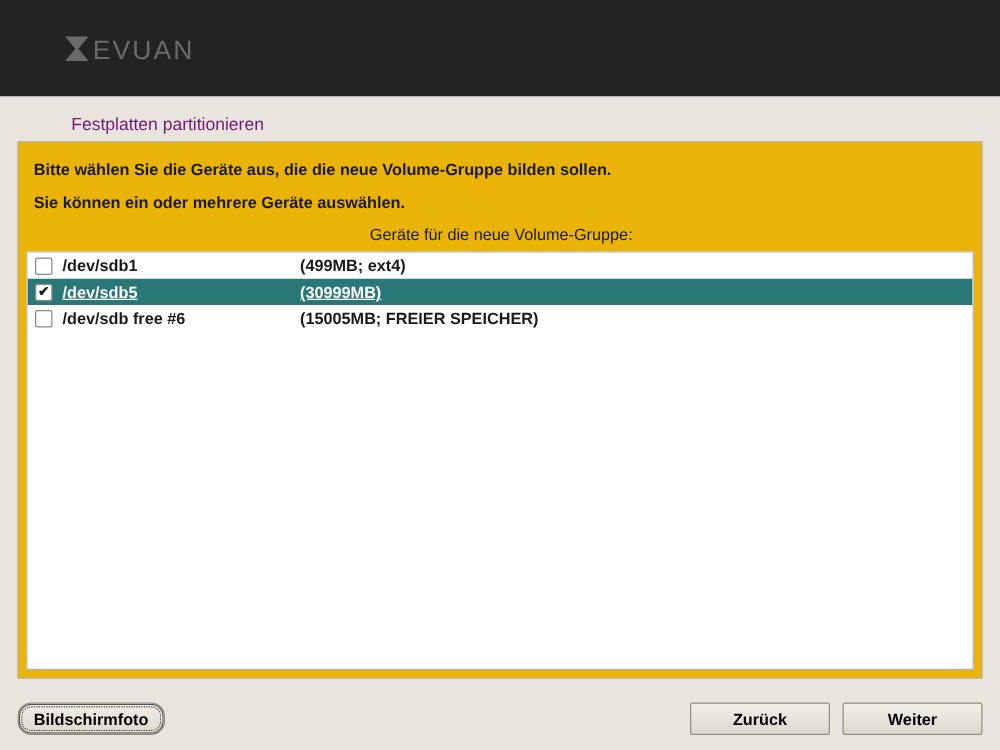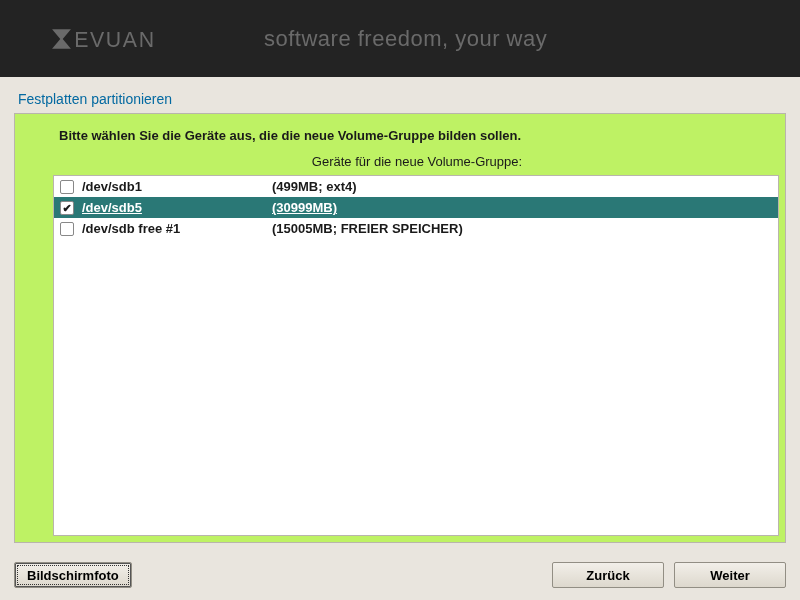--- a/index.html
+++ b/index.html
@@ -29,30 +29,30 @@
     .logo svg { height: 36px; }
     .tagline {
       color: #6a6a6a;
       font-size: 22px;
       font-weight: 300;
       letter-spacing: 0.5px;
     }
     .page-title {
       padding: 14px 18px 6px 18px;
       font-size: 14px;
-      color: #0369a1;
+      color: #701a75;
+      margin-left: 39px;
     }
     .content-frame {
       margin: 0 14px;
       border: 1px solid #b9b5ac;
-      background: #bef264;
+      background: #eab308;
       height: 430px;
       display: flex;
       flex-direction: column;
-      padding-left: 32px;
     }
     .instructions {
       padding: 12px 12px 4px 12px;
       line-height: 1.55;
       font-weight: bold;
       font-size: 13px;
     }
     .instructions .line2 { margin-top: 6px; }
     .prompt-label {
       padding: 4px 12px 6px 14px;
@@ -130,58 +130,59 @@
       border-radius: 2px;
       font-size: 13px;
       font-weight: bold;
       cursor: pointer;
       padding: 0 12px;
     }
     .btn.focused {
       outline: 1px dotted #333;
       outline-offset: -4px;
       box-shadow: inset 0 0 0 1px #555;
+      border-radius: 11px;
     }
   </style>
 </head>
 <body>
 
 <div class="header-banner">
   <div class="logo">
     <svg viewBox="0 0 220 40" width="180">
       <g fill="#6a6a6a">
         <path d="M5 8 L28 8 L18 20 L28 32 L5 32 L15 20 Z"></path>
         <text x="32" y="30" font-family="sans-serif" font-size="26" font-weight="300" letter-spacing="2" fill="#6a6a6a">EVUAN</text>
       </g>
     </svg>
   </div>
-  <div class="tagline">software freedom, your way</div>
 </div>
 
 <div class="page-title">Festplatten partitionieren</div>
 
 <div class="content-frame">
   <div class="instructions">
     <div>Bitte wählen Sie die Geräte aus, die die neue Volume-Gruppe bilden sollen.</div>
+    <div class="line2">Sie können ein oder mehrere Geräte auswählen.</div>
   </div>
   <div class="prompt-label">Geräte für die neue Volume-Gruppe:</div>
   <div class="device-list" id="device-list">
       <div class="device-row">
         <div class="checkbox"></div>
         <span class="dev-name">/dev/sdb1</span>
         <span class="dev-info">(499MB; ext4)</span>
       </div>
       <div class="device-row selected">
         <div class="checkbox checked"></div>
         <span class="dev-name">/dev/sdb5</span>
         <span class="dev-info">(30999MB)</span>
       </div>
       <div class="device-row">
         <div class="checkbox"></div>
-        <span class="dev-name">/dev/sdb free #1</span>
+        <span class="dev-name">/dev/sdb free #6</span>
         <span class="dev-info">(15005MB; FREIER SPEICHER)</span>
       </div>
     </div>
 </div>
 
 <div class="button-bar">
   <button class="btn focused">Bildschirmfoto</button>
   <div class="right-group">
     <button class="btn">Zurück</button>
     <button class="btn">Weiter</button>

